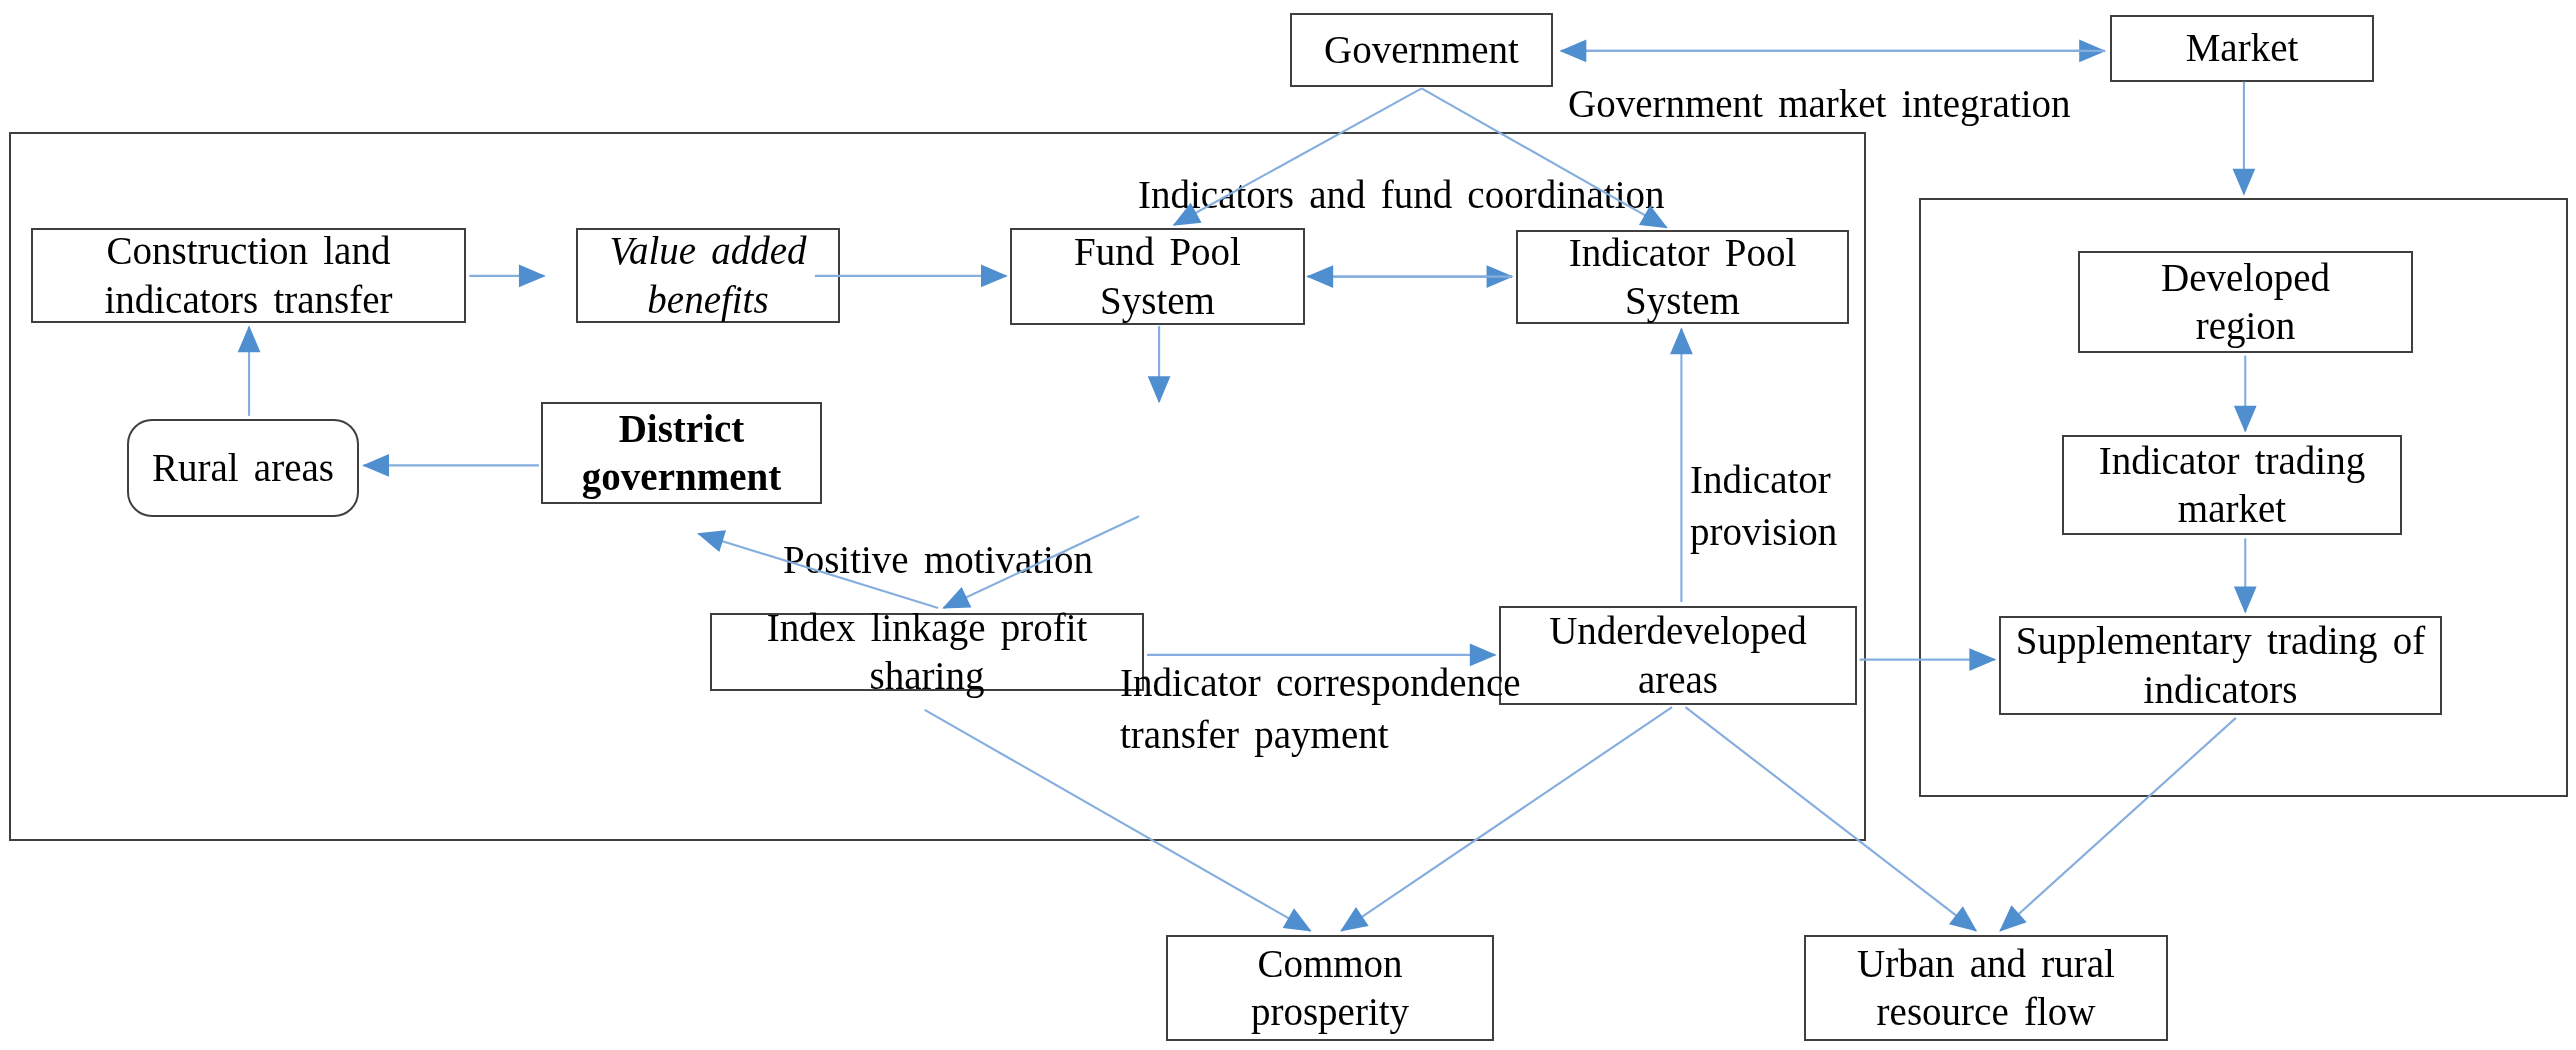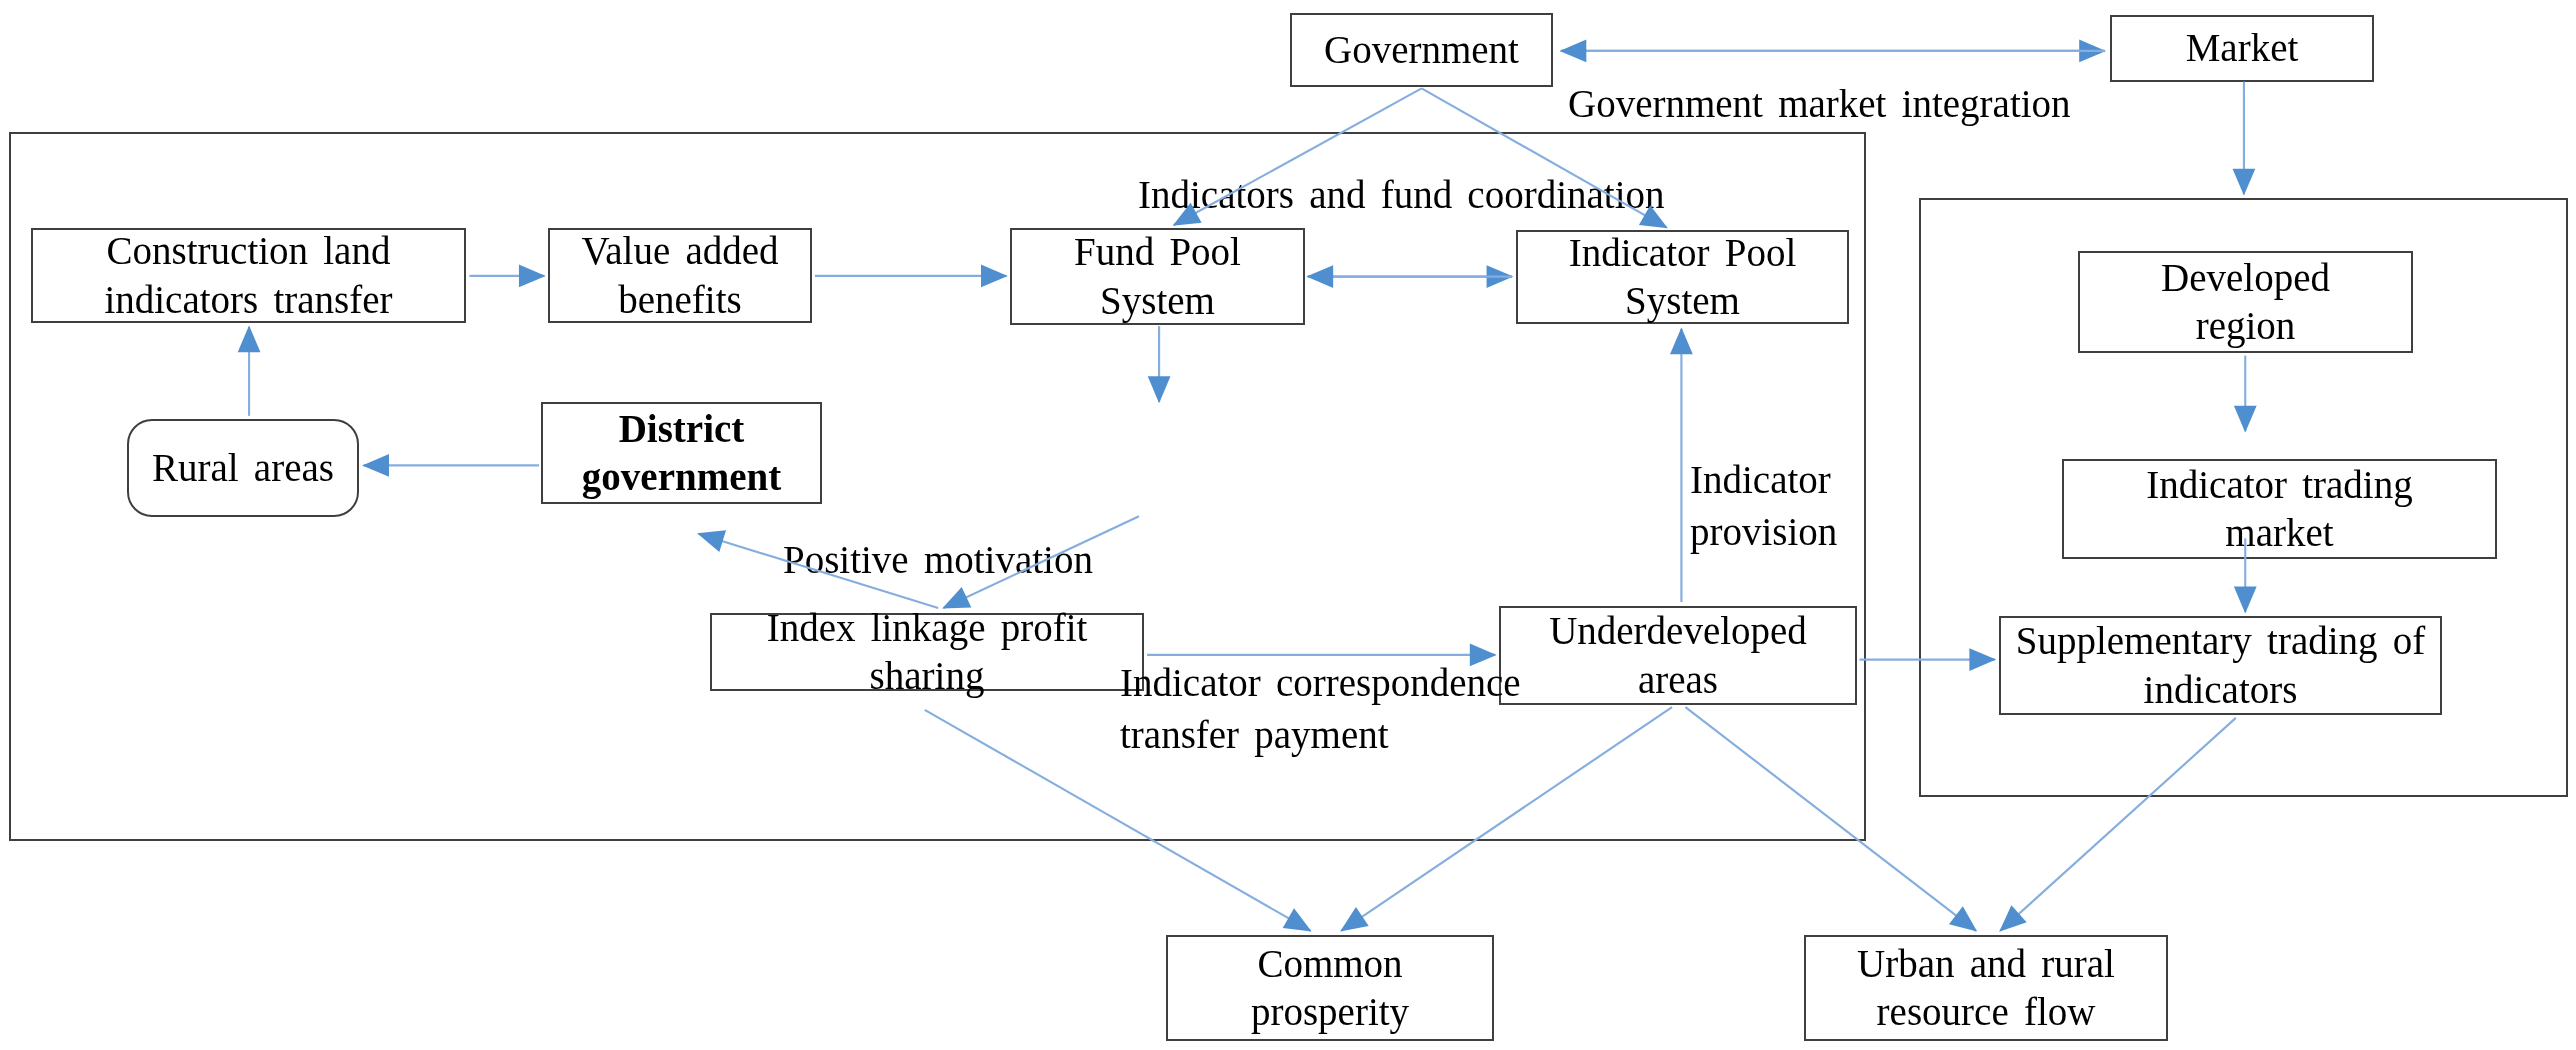--- a/index.html
+++ b/index.html
@@ -48,32 +48,32 @@
 </head>
 <body>
 
 <div id="canvas">
     <div class="container-box" style="border-color: rgb(63, 63, 63); left: 9.4px; top: 132px; width: 1857px; height: 709px;"></div>
     <div class="container-box" style="border-color: rgb(63, 63, 63); left: 1919px; top: 198px; width: 649px; height: 599px;"></div>
     <div class="node" style="border-color: rgb(63, 63, 63); left: 1290px; top: 13.4px; width: 263px; height: 74px;">Government</div>
     <div class="node" style="border-color: rgb(63, 63, 63); left: 2110px; top: 14.7px; width: 264px; height: 67px;">Market</div>
     <div class="node" style="border-color: rgb(63, 63, 63); left: 31px; top: 228px; width: 435px; height: 95px;">Construction land
 indicators transfer</div>
-    <div class="node" style="border-color: rgb(63, 63, 63); left: 548px; top: 228px; width: 264px; height: 95px;">Value added
+    <div class="node" style="border-color: rgb(63, 63, 63); left: 576px; top: 228px; width: 264px; height: 95px; font-style: italic;">Value added
 benefits</div>
     <div class="node" style="border-color: rgb(63, 63, 63); left: 1010px; top: 228px; width: 295px; height: 97px;">Fund Pool
 System</div>
     <div class="node" style="border-color: rgb(63, 63, 63); left: 1516px; top: 230px; width: 333px; height: 94px;">Indicator Pool
 System</div>
     <div class="node" style="border-color: rgb(63, 63, 63); left: 127px; top: 419px; width: 232px; height: 98px; border-radius: 25px;">Rural areas</div>
     <div class="node" style="border-color: rgb(63, 63, 63); left: 541px; top: 402px; width: 281px; height: 102px; font-weight: bold;">District
 government</div>
     <div class="node" style="border-color: rgb(63, 63, 63); left: 2078px; top: 251px; width: 335px; height: 102px;">Developed
 region</div>
-    <div class="node" style="border-color: rgb(63, 63, 63); left: 2062px; top: 459px; width: 435px; height: 100px;">Indicator trading
+    <div class="node" style="border-color: rgb(63, 63, 63); left: 2062px; top: 435px; width: 340px; height: 100px;">Indicator trading
 market</div>
     <div class="node" style="border-color: rgb(63, 63, 63); left: 710px; top: 613px; width: 434px; height: 78px;">Index linkage profit
 sharing</div>
     <div class="node" style="border-color: rgb(63, 63, 63); left: 1499px; top: 606px; width: 358px; height: 99px;">Underdeveloped
 areas</div>
     <div class="node" style="border-color: rgb(63, 63, 63); left: 1999px; top: 616px; width: 443px; height: 99px;">Supplementary trading of
 indicators</div>
     <div class="node" style="border-color: rgb(63, 63, 63); left: 1166px; top: 935px; width: 328px; height: 106px;">Common
 prosperity</div>
     <div class="node" style="border-color: rgb(63, 63, 63); left: 1804px; top: 935px; width: 364px; height: 106px;">Urban and rural

